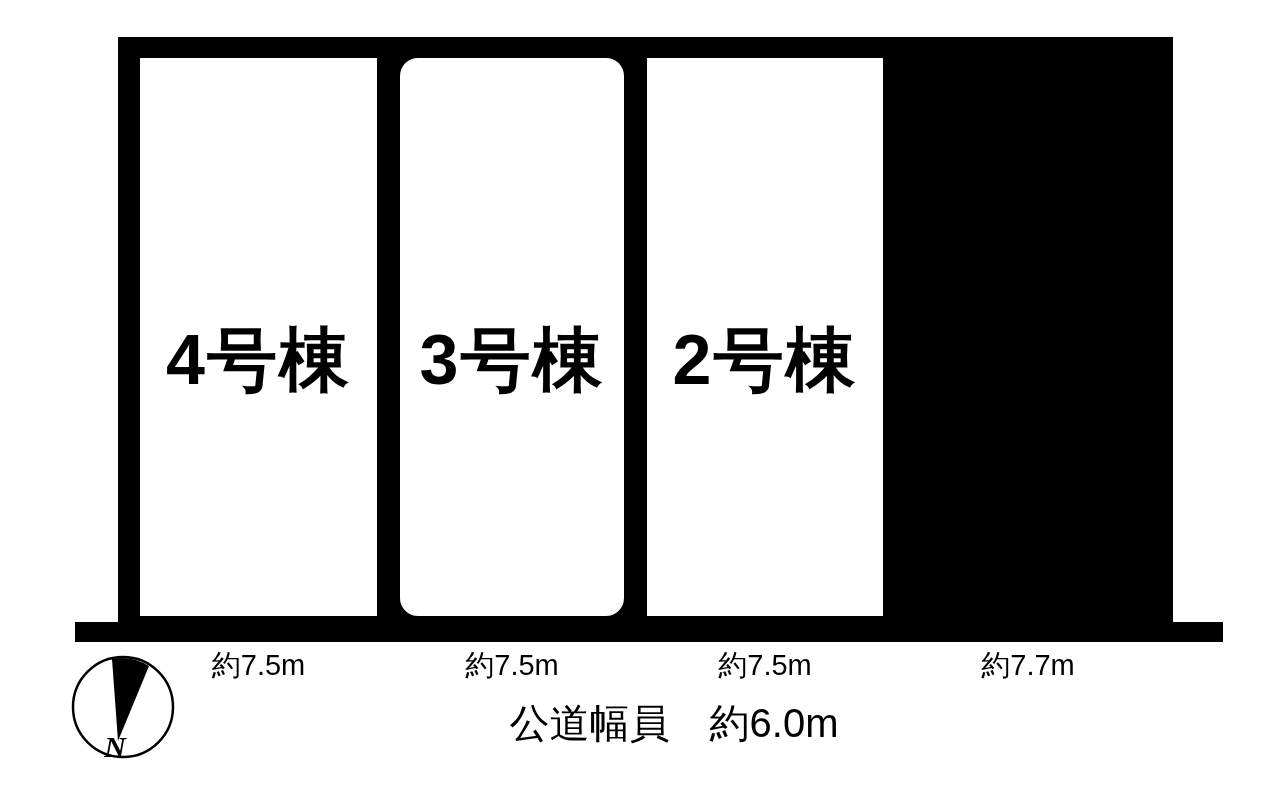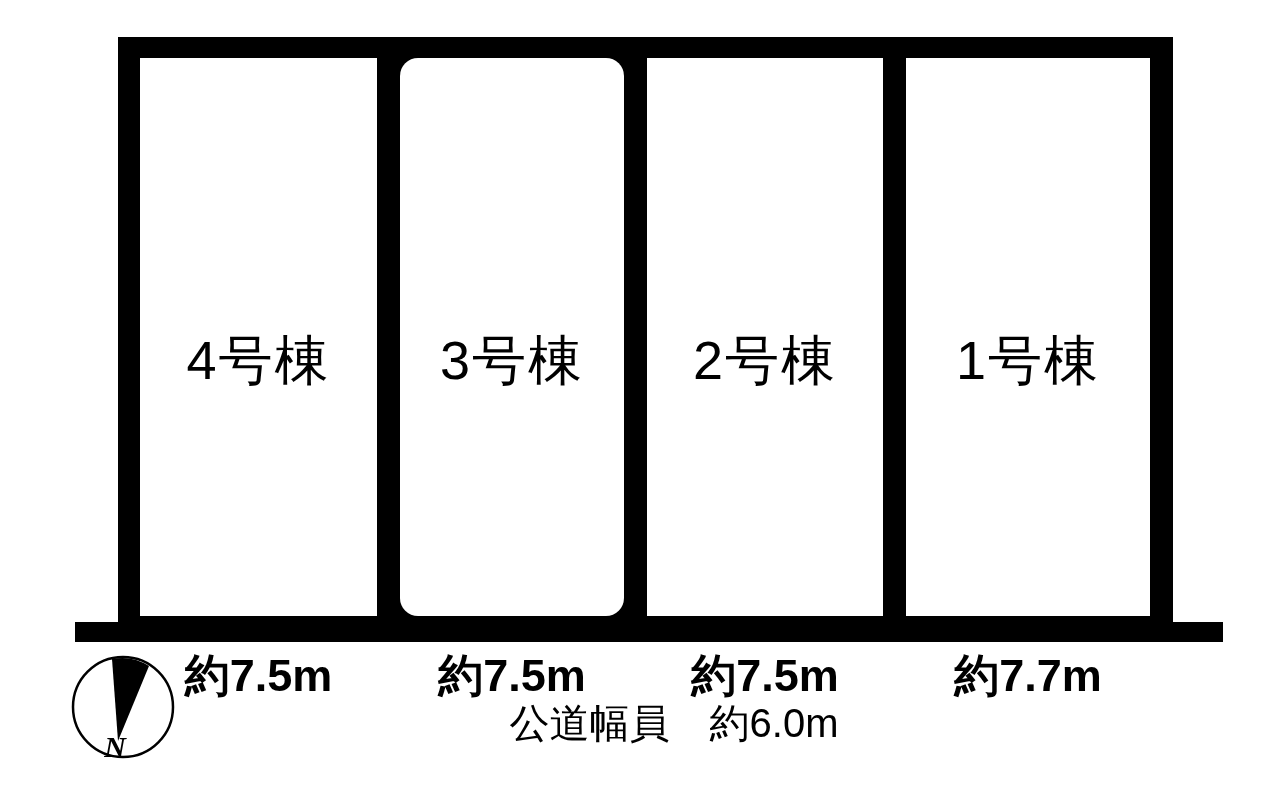--- a/index.html
+++ b/index.html
@@ -33,22 +33,22 @@
     background: #ffffff;
     display: flex;
     align-items: center;
     justify-content: center;
   }
   .lot-cell.w1 { flex: 0 0 237px; }
   .lot-cell.w2 { flex: 0 0 224px; border-radius: 18px; }
   .lot-cell.w3 { flex: 0 0 236px; justify-content: center; }
   .lot-cell.w4 { flex: 0 0 244px; }
   .lot-label {
-    font-size: 54px;
-    font-weight: 400;
+    font-size: 70px;
+    font-weight: 700;
     letter-spacing: 2px;
     transform: translateY(24px);
     white-space: nowrap;
   }
   
   .road-bar {
     position: absolute;
     left: 75px;
     top: 622px;
     width: 1148px;
@@ -69,22 +69,22 @@
   .dim-cell {
     display: flex;
     justify-content: center;
     align-items: flex-start;
   }
   .dim-cell.w1 { flex: 0 0 237px; }
   .dim-cell.w2 { flex: 0 0 224px; }
   .dim-cell.w3 { flex: 0 0 236px; }
   .dim-cell.w4 { flex: 0 0 244px; }
   .dim-label {
-    font-size: 45px;
-    font-weight: 700;
+    font-size: 29px;
+    font-weight: 400;
     white-space: nowrap;
   }
   
   .road-label {
     position: absolute;
     left: 637px;
     top: 696px;
     transform: translateX(-50%);
     font-size: 40px;
     font-weight: 500;
@@ -115,23 +115,20 @@
   <div class="lot-block">
     <div class="lot-cell w1">
       <span class="lot-label">4号棟</span>
     </div>
     <div class="lot-cell w2">
       <span class="lot-label">3号棟</span>
     </div>
     <div class="lot-cell w3">
       <span class="lot-label">2号棟</span>
     </div>
-    <div class="lot-cell w4">
-      <span class="lot-label">1号棟</span>
-    </div>
   </div>
 
   <div class="road-bar"></div>
 
   <div class="dim-row">
     <div class="dim-cell w1">
       <span class="dim-label">約7.5m</span>
     </div>
     <div class="dim-cell w2">
       <span class="dim-label">約7.5m</span>

